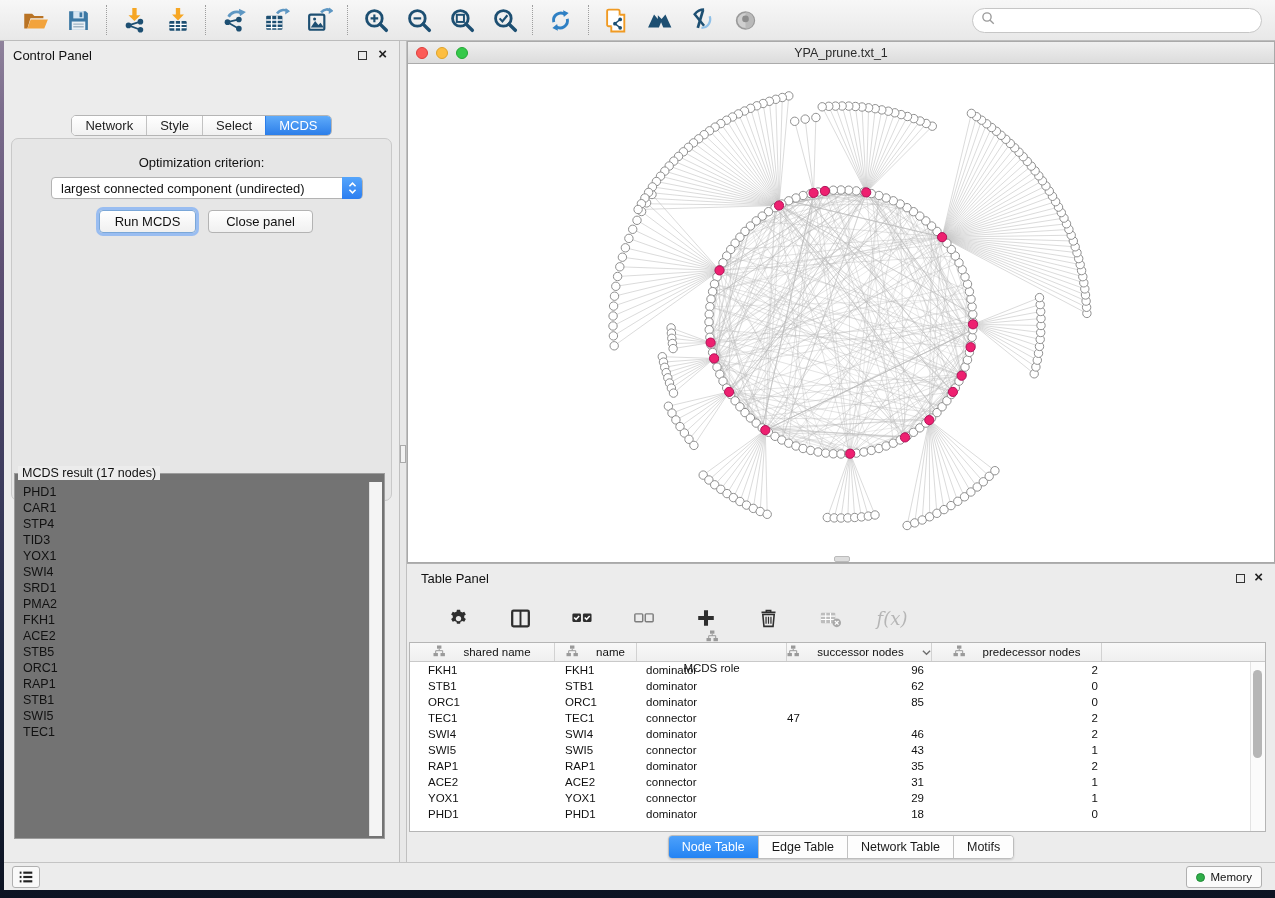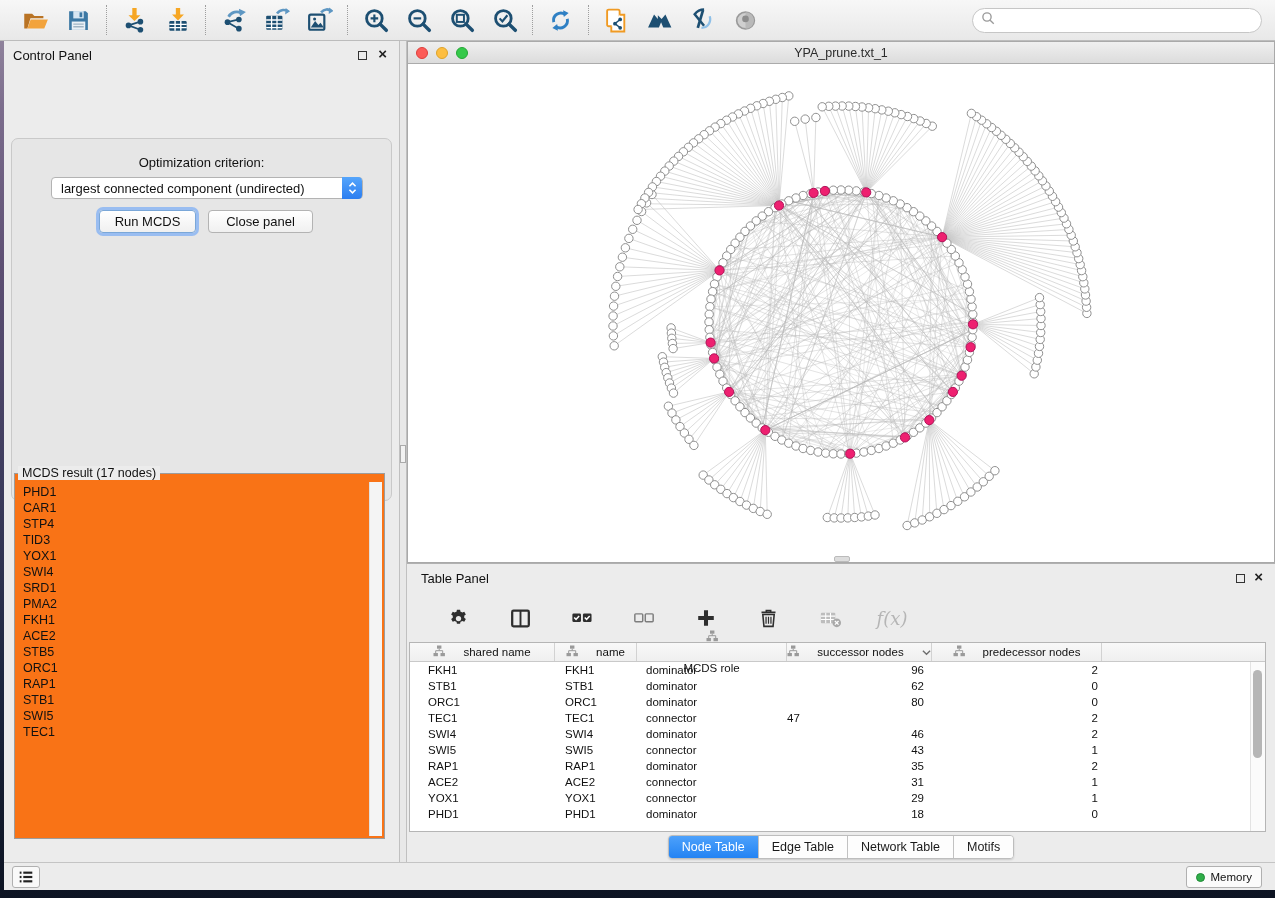--- a/index.html
+++ b/index.html
@@ -47,21 +47,21 @@
   #opt-stepper { position:absolute; right:0; top:-1px; width:20px; height:22px;
     background:linear-gradient(#55a5fb,#2c7ef0); border-radius:0 4px 4px 0;
     display:flex; align-items:center; justify-content:center; }
   .btn { position:absolute; height:23px; background:linear-gradient(#ffffff,#f0f0f0);
     border:1px solid #b3b3b3; border-radius:4px; font-size:13px; color:#111;
     display:flex; align-items:center; justify-content:center; cursor:default; font-family:inherit; }
   #run-btn { left:87px; top:71px; width:97px; border-color:#7aa7d8; box-shadow:0 0 0 3px rgba(90,155,250,.55); }
   #closepanel-btn { left:196px; top:71px; width:105px; }
 
   #mcds-fieldset { position:absolute; left:10px; top:425px; width:371px; height:373px;
-    border:1px solid #9c9c9c; background:#f97316; }
+    border:1px solid #9c9c9c; background:#737373; }
   #mcds-fieldset legend { font-size:12.5px; color:#111; padding:0 4px; margin-left:3px; background:#ececec; }
   #mcds-track { position:absolute; top:2px; right:2px; bottom:2px; width:13px;
     background:#f4f4f4; border-left:1px solid #e0e0e0; }
   #mcds-list { position:absolute; left:8px; top:4px; right:18px; bottom:4px; overflow:hidden; }
   .mcds-item { font-size:12.5px; line-height:16px; color:#111; cursor:default; }
 
   
   #v-splitter { left:399px; top:41px; width:8px; height:821px; background:#e8e8e8;
     border-left:1px solid #c0c0c0; border-right:1px solid #c0c0c0; }
   #v-handle { position:absolute; left:0px; top:404px; width:6px; height:18px;
@@ -268,20 +268,28 @@
     <input placeholder="" style="">
   </div>
 </div>
 
 <div class="abs" id="control-panel">
   <div class="panel-header">
     <span class="panel-title">Control Panel</span>
     <span class="win-float" id="cp-float"></span>
     <span class="win-close" id="cp-close">×</span>
   </div>
+  <div id="cp-tabs">
+      <div class="seg" id="cp-tabgroup">
+        <div class="seg-tab">Network</div>
+        <div class="seg-tab">Style</div>
+        <div class="seg-tab">Select</div>
+        <div class="seg-tab active">MCDS</div>
+      </div>
+    </div>
   <div id="cp-box">
     <div id="opt-label">Optimization criterion:</div>
     <div id="opt-select">
       <span>largest connected component (undirected)</span>
       <span id="opt-stepper">
         <svg viewBox="0 0 10 16" width="9" height="14">
             <path d="M1.5 6L5 2.5 8.5 6" fill="none" stroke="#fff" stroke-width="1.8"></path>
             <path d="M1.5 10L5 13.5 8.5 10" fill="none" stroke="#fff" stroke-width="1.8"></path>
           </svg>
       </span>
@@ -1219,21 +1227,21 @@
           <div class="td" style="width: 145px; padding-left: 18px;">STB1</div>
           <div class="td" style="width: 82px; padding-left: 10px;">STB1</div>
           <div class="td" style="width: 150px; padding-left: 9px;">dominator</div>
           <div class="td" style="width: 145px; text-align: right; padding-right: 8px;">62</div>
           <div class="td" style="width: 170px; text-align: right; padding-right: 4px;">0</div>
         </div>
         <div class="tr">
           <div class="td" style="width: 145px; padding-left: 18px;">ORC1</div>
           <div class="td" style="width: 82px; padding-left: 10px;">ORC1</div>
           <div class="td" style="width: 150px; padding-left: 9px;">dominator</div>
-          <div class="td" style="width: 145px; text-align: right; padding-right: 8px;">80</div>
+          <div class="td" style="width: 145px; text-align: right; padding-right: 8px;">85</div>
           <div class="td" style="width: 170px; text-align: right; padding-right: 4px;">0</div>
         </div>
         <div class="tr">
           <div class="td" style="width: 145px; padding-left: 18px;">TEC1</div>
           <div class="td" style="width: 82px; padding-left: 10px;">TEC1</div>
           <div class="td" style="width: 150px; padding-left: 9px;">connector</div>
           <div class="td" style="width: 145px; text-align: left; padding-right: 8px;">47</div>
           <div class="td" style="width: 170px; text-align: right; padding-right: 4px;">2</div>
         </div>
         <div class="tr">

